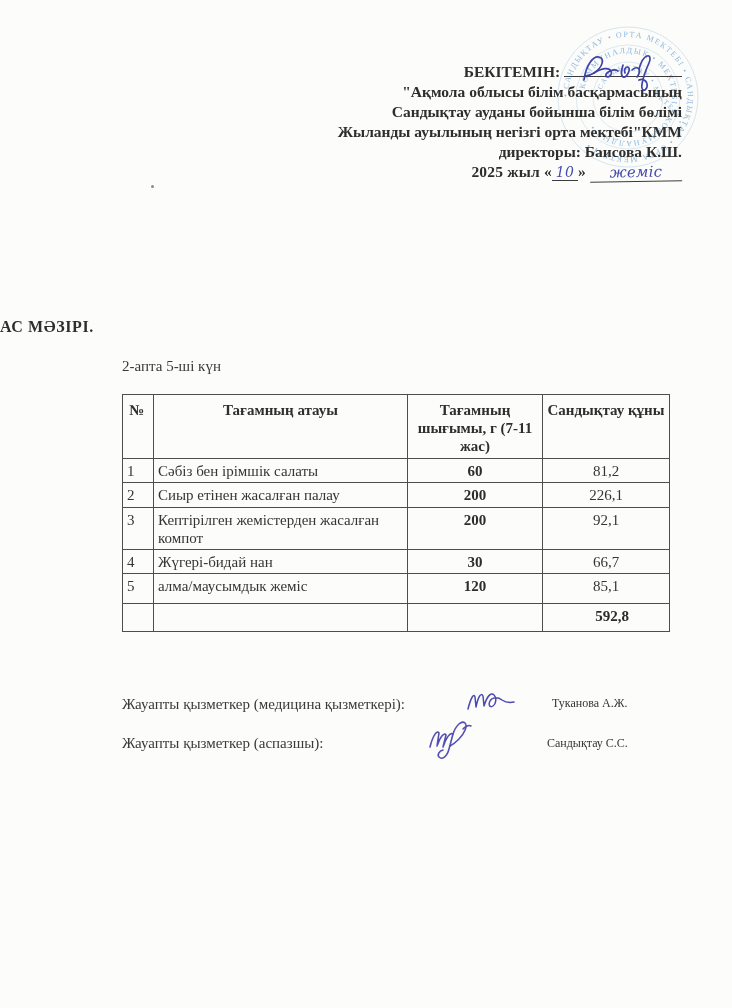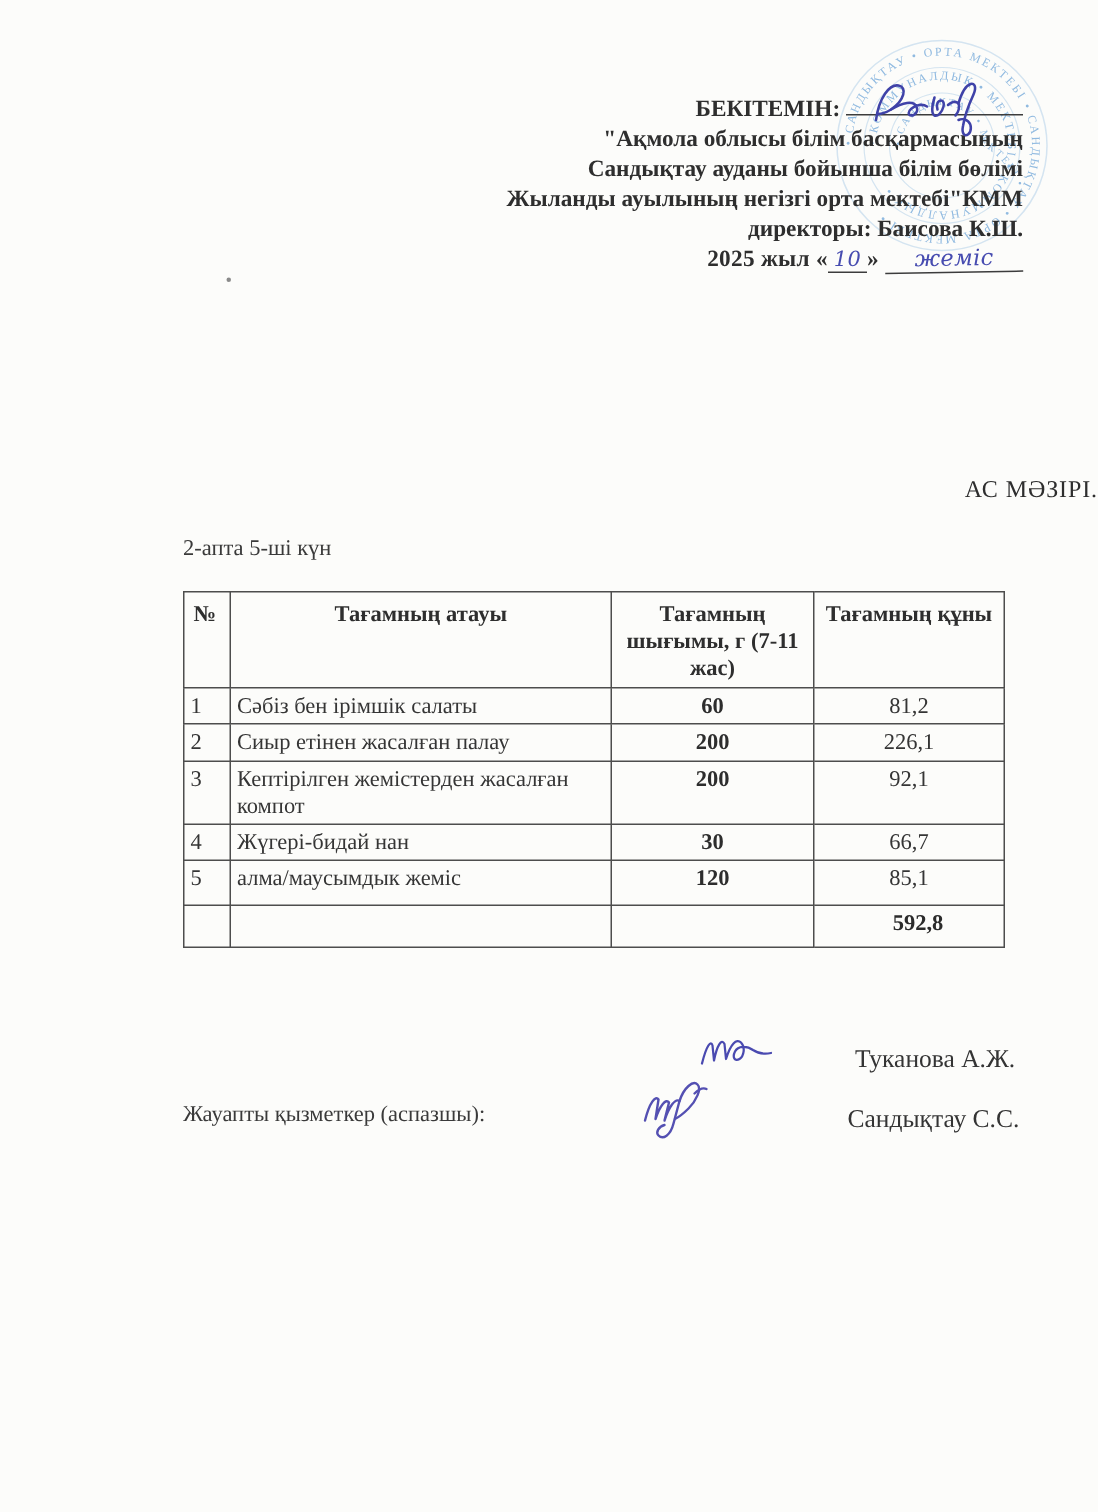--- a/index.html
+++ b/index.html
@@ -34,21 +34,21 @@
     font-size:15px; transform:rotate(-1deg);
   }
   .date-row { letter-spacing:.2px; }
   
   .stamp { position:absolute; left:543px; top:21px; z-index:1; }
   
   .dir-sig { position:absolute; left:576px; top:48px; z-index:4; }
   
   .doc-title {
     position:absolute; top:318px; left:0; width:100%;
-    text-align:right; font-weight:normal; font-size:16px;
+    text-align:left; font-weight:bold; font-size:16px;
     letter-spacing:.6px; color:#2e2e2e; z-index:2;
   }
   .subtitle { position:absolute; top:358px; left:122px; font-size:15px; color:#3a3a3a; }
   
   table.menu {
     position:absolute; left:122px; top:394px; width:547px;
     border-collapse:collapse; table-layout:fixed;
     font-size:15px; color:#353535; z-index:2;
   }
   table.menu th, table.menu td {
@@ -61,21 +61,21 @@
   .col-amt  { width:135px; }
   .col-cost { width:127px; }
   td.c-num  { text-align:left; padding-left:7px; }
   td.c-name { text-align:left; padding-left:8px; }
   td.c-amt  { text-align:center; font-weight:bold; color:#2d2d2d; }
   td.c-cost { text-align:center; }
   tr.total-row td { height:22px;padding-left:16px; }
   tr.total-row .c-cost { font-weight:bold; color:#2b2b2b; }
   
   .resp-label { position:absolute; left:122px; font-size:15px; color:#3a3a3a; z-index:2; }
-  .resp-name  { position:absolute; font-size:17px; color:#343434; z-index:2;margin-left:18px; }
+  .resp-name  { position:absolute; font-size:12px; color:#343434; z-index:2; }
   .resp-sig   { position:absolute; z-index:3; }
   .speck { position:absolute; width:3px; height:3px; border-radius:50%; background:#8a8a8a; z-index:1; }
 </style>
 </head>
 <body>
 
 <div class="page">
 
   <svg class="stamp" width="170" height="152" viewBox="0 0 170 152" aria-hidden="true">
     <defs>
@@ -134,21 +134,21 @@
       <col class="col-num">
         <col class="col-name">
         <col class="col-amt">
         <col class="col-cost">
     </colgroup>
     <tbody>
         <tr style="height:64px">
       <th style="text-align:left;padding-left:6px">№</th>
       <th>Тағамның атауы</th>
       <th>Тағамның шығымы, г (7-11 жас)</th>
-      <th>Тағамның құны</th>
+      <th>Сандықтау құны</th>
     </tr>
     <tr style="height:24px">
       <td class="c-num">1</td>
       <td class="c-name">Сәбіз бен ірімшік салаты</td>
       <td class="c-amt">60</td>
       <td class="c-cost">81,2</td>
     </tr>
     <tr style="height:25px">
       <td class="c-num">2</td>
       <td class="c-name">Сиыр етінен жасалған палау</td>
@@ -175,20 +175,21 @@
     </tr>
     <tr class="total-row" style="height:26px">
       <td class="c-num"></td>
       <td class="c-name"></td>
       <td class="c-amt"></td>
       <td class="c-cost">592,8</td>
     </tr>
   </tbody>
     </table>
 
+  <div class="resp-label" style="top:696px">Жауапты қызметкер (медицина қызметкері):</div>
   <svg class="resp-sig" style="left:464px;top:687px" width="56" height="28" viewBox="0 0 56 28" aria-hidden="true">
     <g fill="none" stroke="#4a4ab0" stroke-width="1.5" stroke-linecap="round" stroke-linejoin="round">
       <path d="M4,22 C7,10 10,6 11,10 L12,20 C14,10 17,5 19,9 L20,19 C23,9 27,5 30,8 C33,11 32,17 29,19 C26,21 24,18 26,14 C28,10 34,10 38,13 C41,15 45,16 50,15"></path>
     </g>
   </svg>
   <div class="resp-name" style="left:552px;top:696px">Туканова А.Ж.</div>
 
   <div class="resp-label" style="top:735px">Жауапты қызметкер (аспазшы):</div>
   <svg class="resp-sig" style="left:422px;top:716px" width="62" height="48" viewBox="0 0 62 48" aria-hidden="true">
     <g fill="none" stroke="#5450b2" stroke-width="1.6" stroke-linecap="round" stroke-linejoin="round">

